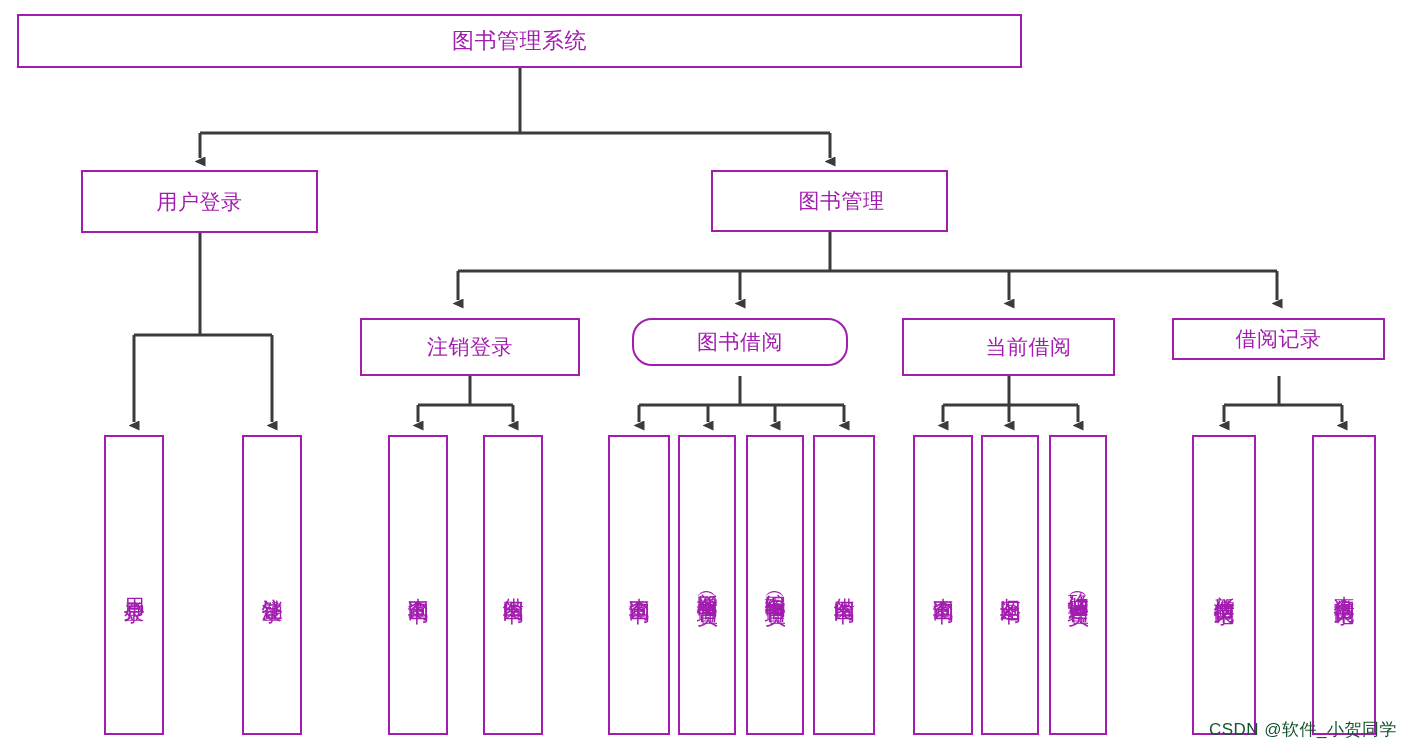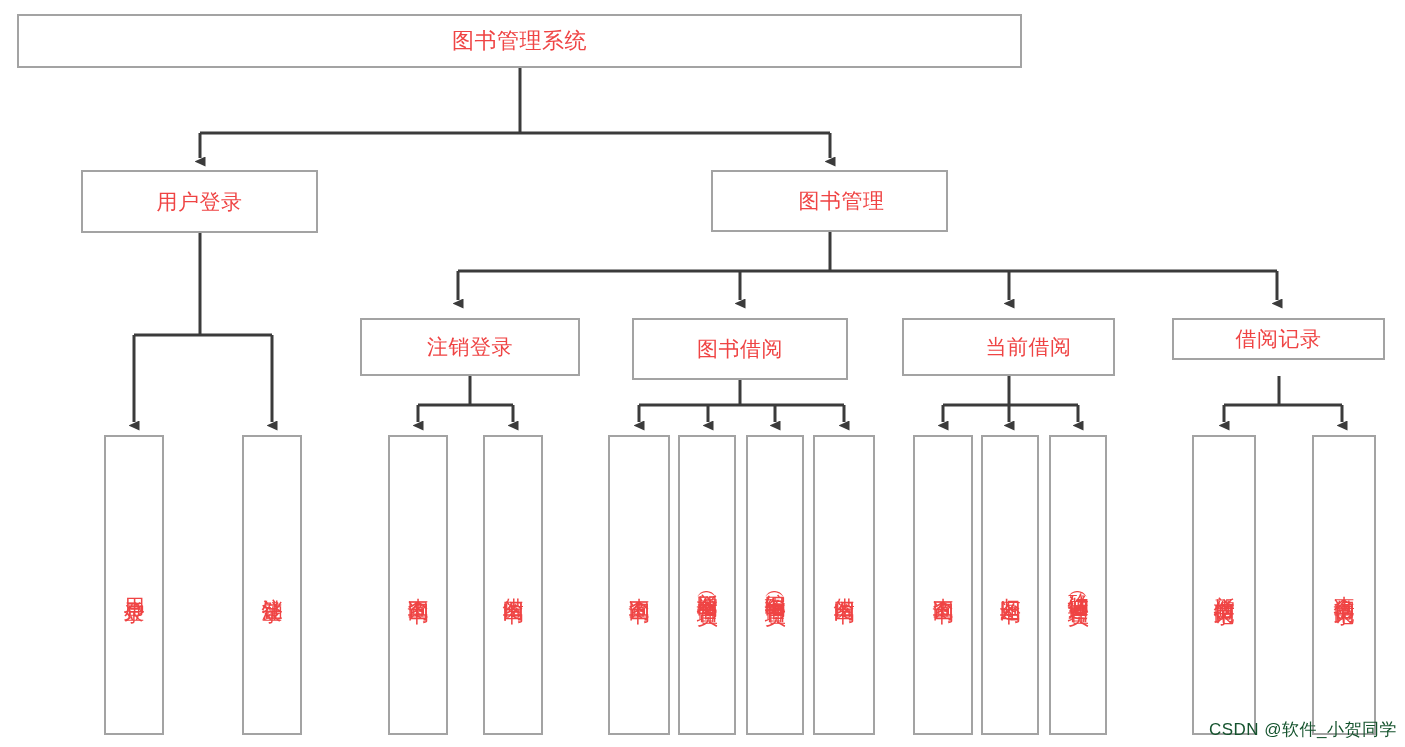--- a/index.html
+++ b/index.html
@@ -20,23 +20,23 @@
   #edges {
     position: absolute;
     left: 0;
     top: 0;
     width: 1405px;
     height: 747px;
   }
   .node {
     position: absolute;
     box-sizing: border-box;
-    border: 2px solid #a3a3a3;
+    border: 2px solid #a21caf;
     background: #ffffff;
-    color: #ef4444;
+    color: #a21caf;
     display: flex;
     align-items: center;
     justify-content: center;
     text-align: center;
   }
   .node.horiz {
     font-size: 21px;
     letter-spacing: 0.5px;
     line-height: 1.2;
   }
@@ -118,21 +118,21 @@
   </svg>
 
   <div class="node horiz root" style="left:17px; top:14px; width:1005px; height:54px;">图书管理系统</div>
 
   <div class="node horiz" style="left:81px; top:170px; width:237px; height:63px;">用户登录</div>
 
   <div class="node horiz" style="left:711px; top:170px; width:237px; height:62px;padding-left:24px;">图书管理</div>
 
   <div class="node horiz" style="left:360px; top:318px; width:220px; height:58px;">注销登录</div>
 
-  <div class="node horiz" style="left:632px; top:318px; width:216px; height:62px;">图书借阅</div>
+  <div class="node horiz" style="left:632px; top:318px; width:216px; height:48px;border-radius:20px;">图书借阅</div>
 
   <div class="node horiz" style="left:902px; top:318px; width:213px; height:58px;padding-left:40px;">当前借阅</div>
 
   <div class="node horiz" style="left:1172px; top:318px; width:213px; height:42px;">借阅记录</div>
 
   <div class="node vert" style="left:104px; top:435px; width:60px; height:300px;">用户登录</div>
 
   <div class="node vert" style="left:242px; top:435px; width:60px; height:300px;">注销登录</div>
 
   <div class="node vert" style="left:388px; top:435px; width:60px; height:300px;">查询图书</div>

